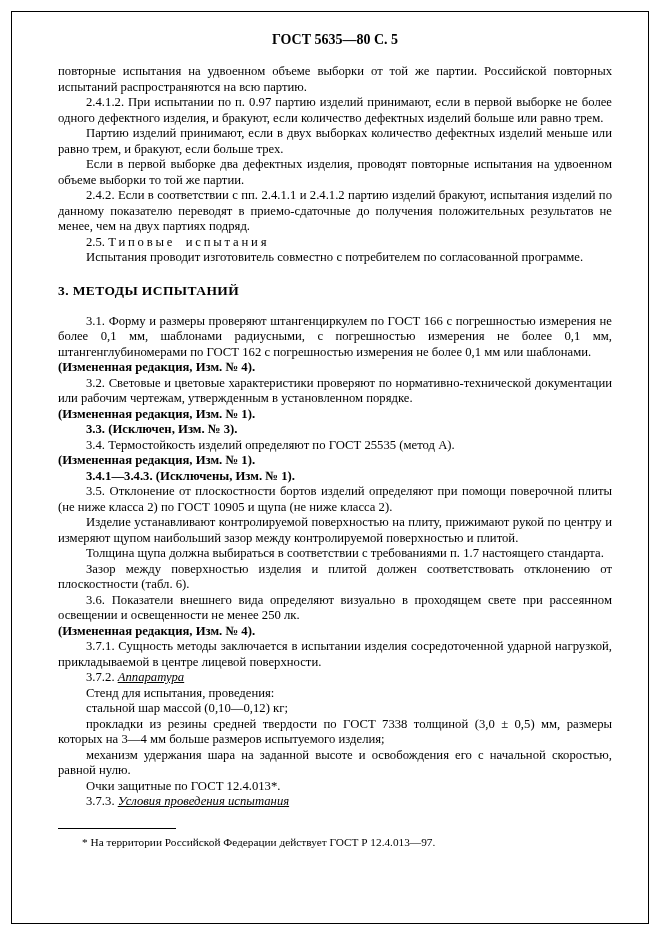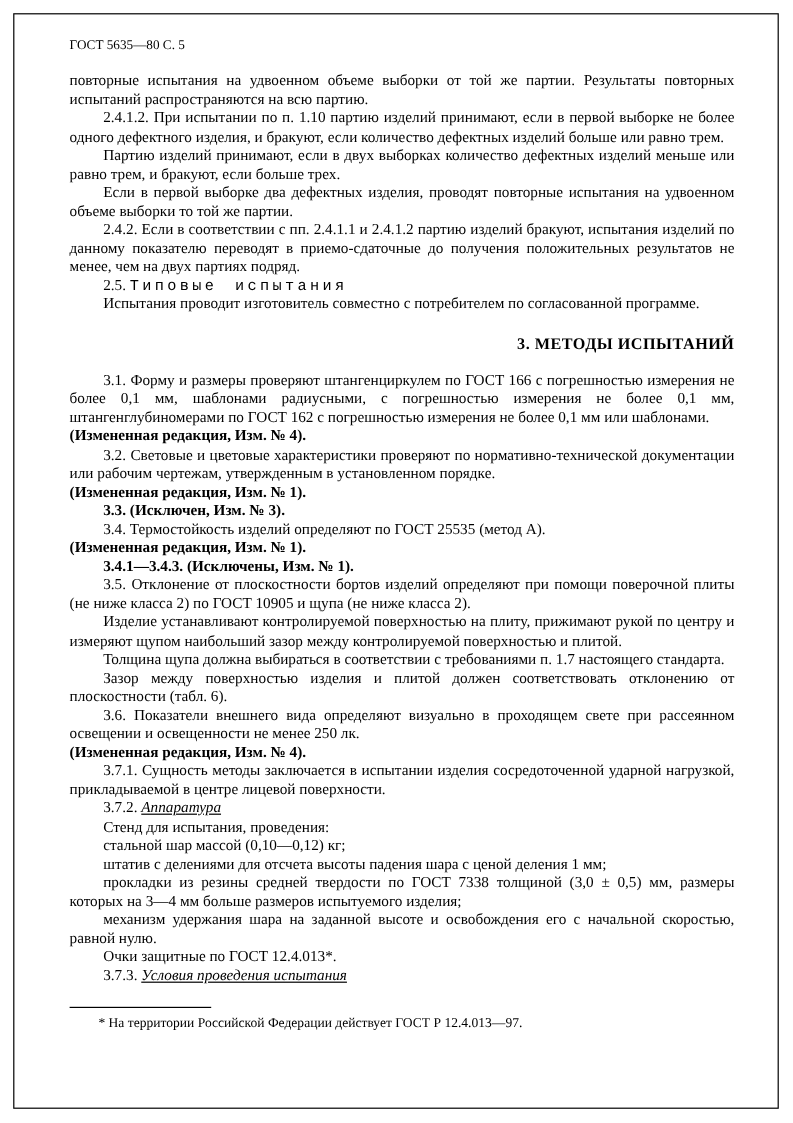--- a/index.html
+++ b/index.html
@@ -17,42 +17,42 @@
     left: 11px; top: 11px;
     width: 638px; height: 913px;
     border: 1.5px solid #000;
   }
   .content {
     position: absolute;
     left: 58px; top: 32px;
     width: 554px;
   }
   .header {
-    text-align: left;
-    font-weight: normal;
-    font-size: 11px;
+    text-align: center;
+    font-weight: bold;
+    font-size: 14px;
     margin: 0 0 16px 0;
   }
   .para {
     margin: 0;
     font-size: 12.7px;
     line-height: 15.5px;
     text-align: justify;
   }
   .para.indent { text-indent: 28px; }
   .heading {
     margin: 17px 0 15px 0;
-    text-align: right;
+    text-align: left;
     font-weight: bold;
     font-size: 13.5px;
     letter-spacing: 0.03em;
   }
   .b { font-weight: bold; }
   .i { font-style: italic; text-decoration: underline; }
-  .sp { letter-spacing: 0.22em; word-spacing: 0.35em; font-family: Liberation Mono, monospace; }
+  .sp { letter-spacing: 0.22em; word-spacing: 0.35em; }
   .fn-rule {
     margin-top: 18px;
     width: 118px;
     border-top: 1px solid #000;
   }
   .footnote {
     margin: 6px 0 0 0;
     font-size: 11.3px;
     line-height: 14px;
     text-align: justify;
@@ -60,22 +60,22 @@
   }
 </style>
 </head>
 <body>
 
 <div class="frame"></div>
 
 <div class="content">
   <div class="header">ГОСТ 5635—80 С. 5</div>
   <div>
-      <p class="para"><span>повторные испытания на удвоенном объеме выборки от той же партии. Результаты повторных испытаний распространяются на всю партию.</span></p>
-      <p class="para indent"><span>2.4.1.2. При испытании по п. 1.10 партию изделий принимают, если в первой выборке не более одного дефектного изделия, и бракуют, если количество дефектных изделий больше или равно трем.</span></p>
+      <p class="para"><span>повторные испытания на удвоенном объеме выборки от той же партии. Российской повторных испытаний распространяются на всю партию.</span></p>
+      <p class="para indent"><span>2.4.1.2. При испытании по п. 0.97 партию изделий принимают, если в первой выборке не более одного дефектного изделия, и бракуют, если количество дефектных изделий больше или равно трем.</span></p>
       <p class="para indent"><span>Партию изделий принимают, если в двух выборках количество дефектных изделий меньше или равно трем, и бракуют, если больше трех.</span></p>
       <p class="para indent"><span>Если в первой выборке два дефектных изделия, проводят повторные испытания на удвоенном объеме выборки то той же партии.</span></p>
       <p class="para indent"><span>2.4.2. Если в соответствии с пп. 2.4.1.1 и 2.4.1.2 партию изделий бракуют, испытания изделий по данному показателю переводят в приемо-сдаточные до получения положительных результатов не менее, чем на двух партиях подряд.</span></p>
       <p class="para indent"><span>2.5. </span><span class="sp">Типовые испытания</span></p>
       <p class="para indent"><span>Испытания проводит изготовитель совместно с потребителем по согласованной программе.</span></p>
       <p class="heading"><span>3. МЕТОДЫ ИСПЫТАНИЙ</span></p>
       <p class="para indent"><span>3.1. Форму и размеры проверяют штангенциркулем по ГОСТ 166 с погрешностью измерения не более 0,1 мм, шаблонами радиусными, с погрешностью измерения не более 0,1 мм, штангенглубиномерами по ГОСТ 162 с погрешностью измерения не более 0,1 мм или шаблонами.</span></p>
       <p class="para"><span class="b">(Измененная редакция, Изм. № 4).</span></p>
       <p class="para indent"><span>3.2. Световые и цветовые характеристики проверяют по нормативно-технической документации или рабочим чертежам, утвержденным в установленном порядке.</span></p>
       <p class="para"><span class="b">(Измененная редакция, Изм. № 1).</span></p>
@@ -86,21 +86,20 @@
       <p class="para indent"><span>3.5. Отклонение от плоскостности бортов изделий определяют при помощи поверочной плиты (не ниже класса 2) по ГОСТ 10905 и щупа (не ниже класса 2).</span></p>
       <p class="para indent"><span>Изделие устанавливают контролируемой поверхностью на плиту, прижимают рукой по центру и измеряют щупом наибольший зазор между контролируемой поверхностью и плитой.</span></p>
       <p class="para indent"><span>Толщина щупа должна выбираться в соответствии с требованиями п. 1.7 настоящего стандарта.</span></p>
       <p class="para indent"><span>Зазор между поверхностью изделия и плитой должен соответствовать отклонению от плоскостности (табл. 6).</span></p>
       <p class="para indent"><span>3.6. Показатели внешнего вида определяют визуально в проходящем свете при рассеянном освещении и освещенности не менее 250 лк.</span></p>
       <p class="para"><span class="b">(Измененная редакция, Изм. № 4).</span></p>
       <p class="para indent"><span>3.7.1. Сущность методы заключается в испытании изделия сосредоточенной ударной нагрузкой, прикладываемой в центре лицевой поверхности.</span></p>
       <p class="para indent"><span>3.7.2. </span><span class="i">Аппаратура</span></p>
       <p class="para indent"><span>Стенд для испытания, проведения:</span></p>
       <p class="para indent"><span>стальной шар массой (0,10—0,12) кг;</span></p>
-      <p class="para indent"><span>штатив с делениями для отсчета высоты падения шара с ценой деления 1 мм;</span></p>
       <p class="para indent"><span>прокладки из резины средней твердости по ГОСТ 7338 толщиной (3,0 ± 0,5) мм, размеры которых на 3—4 мм больше размеров испытуемого изделия;</span></p>
       <p class="para indent"><span>механизм удержания шара на заданной высоте и освобождения его с начальной скоростью, равной нулю.</span></p>
       <p class="para indent"><span>Очки защитные по ГОСТ 12.4.013*.</span></p>
       <p class="para indent"><span>3.7.3. </span><span class="i">Условия проведения испытания</span></p>
       <div class="fn-rule"></div>
       <p class="footnote"><span>*  На территории Российской Федерации действует ГОСТ Р 12.4.013—97.</span></p>
     </div>
 </div>
 
 </body></html>

